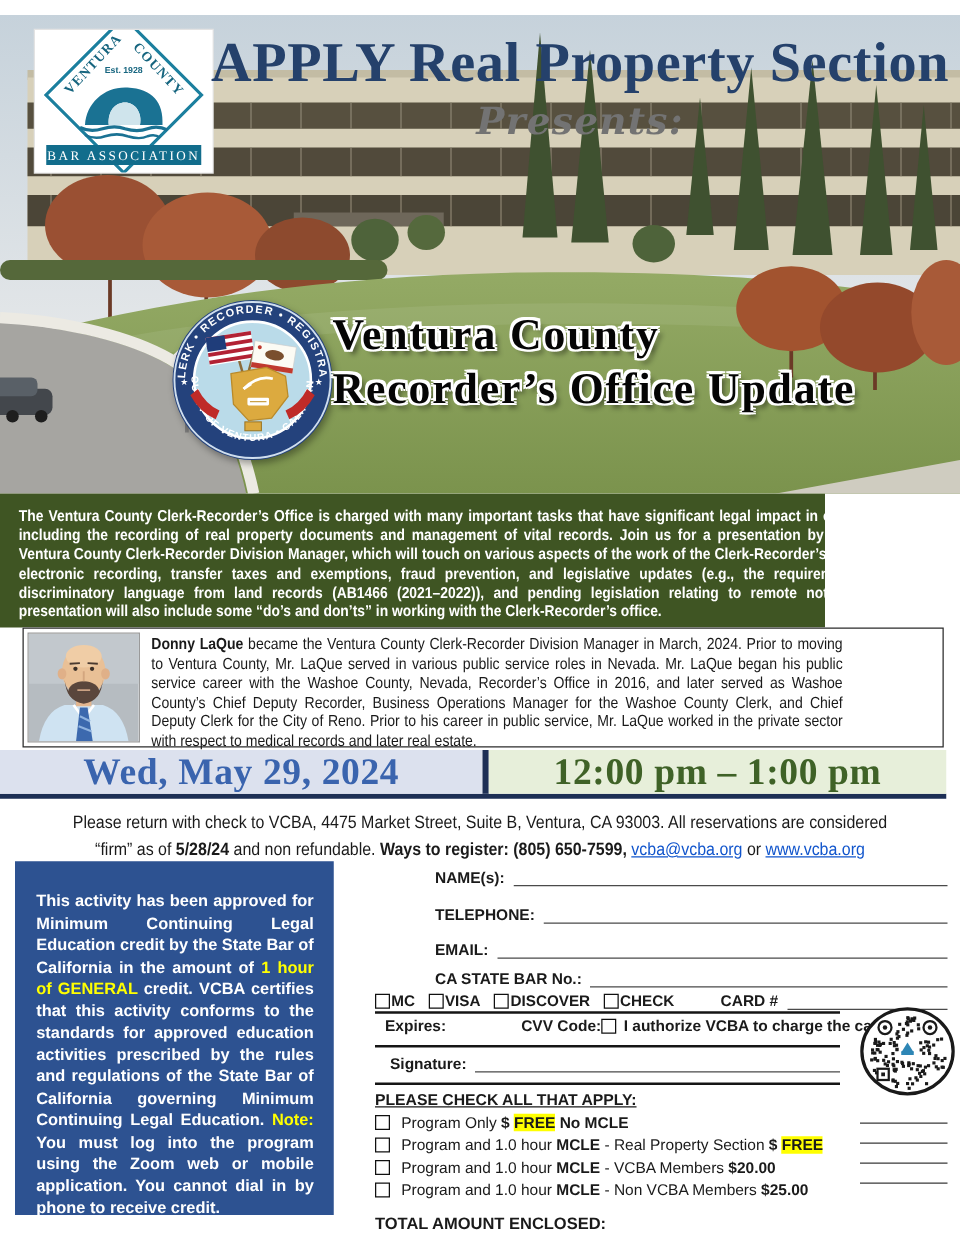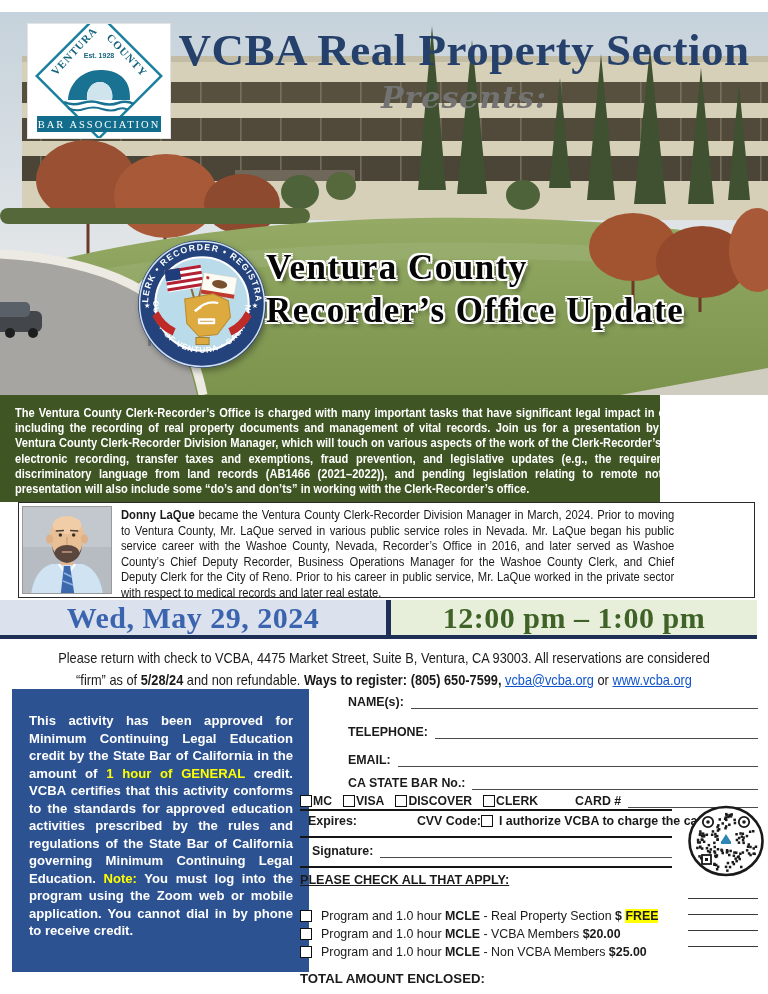--- a/index.html
+++ b/index.html
@@ -44,21 +44,21 @@
   .banner .time-cell{flex:1;background:#e7efda;color:#3f6227;display:flex;align-items:center;justify-content:center;}
   .banner .txt{font-family:"Liberation Serif",serif;font-weight:bold;font-size:30px;letter-spacing:.5px;}
 
   
   .return{position:absolute;top:647px;left:0;width:768px;text-align:center;font-size:14.2px;
           line-height:22px;transform:scaleX(.9);transform-origin:50% 0;}
   .return .ln{white-space:nowrap;}
 
   
   .bottom{position:absolute;top:685px;left:0;width:768px;height:309px;}
-  .mcle{position:absolute;left:12px;top:4px;width:297px;height:283px;background:#2d5291;
+  .mcle{position:absolute;left:12px;top:4px;width:255px;height:283px;background:#2d5291;
         box-sizing:border-box;padding:23px 16px 0 17px;}
   .mcle-inner{color:#ffffff;font-weight:bold;font-size:13.1px;line-height:17.5px;text-align:justify;}
   .y{color:#ffff00;}
   .b{font-weight:bold;}
   .hl{background:#ffff00;}
   .lnk{color:#1155cc;text-decoration:underline;cursor:pointer;}
 
   .form-row{position:absolute;left:300px;width:458px;display:flex;align-items:flex-end;}
   .lbl{font-weight:bold;font-size:12.4px;white-space:nowrap;margin-left:48px;}
   .line{flex:1;border-bottom:1.2px solid #4a4a4a;height:15px;margin-left:7px;}
@@ -162,21 +162,21 @@
         <path d="M40,76 C41,58 56,45 74,46 C94,47 103,58 102,76 L84,76 C86,66 80,58 72,58 C64,58 58,65 59,76 Z" fill="#1a7293"></path>
         <path d="M59,76 C58,65 64,58 72,58 C80,58 86,66 84,76 Z" fill="#cfe4ec"></path>
         <path d="M36,78 q8,4 18,1 q10,-3 18,0 q10,3 18,0 q8,-3 16,1" stroke="#1a7293" stroke-width="2.5" fill="none"></path>
         <path d="M40,84 q8,4 16,1 q10,-3 18,0 q10,3 16,0 q6,-2 10,1" stroke="#1a7293" stroke-width="2" fill="none"></path>
       </g>
       <rect x="9" y="92" width="124" height="16" fill="#126d8c"></rect>
       <text x="71" y="104" text-anchor="middle" font-size="10.5" fill="#ffffff" letter-spacing="2" font-family="Liberation Serif, serif">BAR ASSOCIATION</text>
     </svg>
   </div>
 
-  <div class="main-title">VCBA Real Property Section</div>
+  <div class="main-title">APPLY Real Property Section</div>
   <div class="presents">Presents:</div>
 
   <svg class="seal" viewBox="0 0 130 130">
     <defs>
       <path id="sealTop" d="M 12,65 A 53,53 0 0 1 118,65"></path>
       <path id="sealBot" d="M 17,65 A 48,48 0 0 0 113,65"></path>
     </defs>
     <circle cx="65" cy="65" r="63" fill="#24427c"></circle>
     <circle cx="65" cy="65" r="61.5" fill="none" stroke="#cfdeee" stroke-width="1.5"></circle>
     <circle cx="65" cy="65" r="46" fill="#badbe9" stroke="#ffffff" stroke-width="2"></circle>
@@ -301,21 +301,21 @@
       <span class="opt">
           <span class="cb"></span>
           <span>VISA</span>
         </span>
       <span class="opt">
           <span class="cb"></span>
           <span>DISCOVER</span>
         </span>
       <span class="opt">
           <span class="cb"></span>
-          <span>CLERK</span>
+          <span>CHECK</span>
         </span>
       <span class="lbl" style="margin-left:26px;">CARD #</span>
       <span class="line"></span>
     </div>
 
     <div class="thick" style="top:124px;"></div>
 
     <div class="form-row" style="top:129px;width:372px;">
       <span class="lbl" style="margin-left:8px;">Expires:</span>
       <span class="lbl" style="margin-left:60px;">CVV Code:</span>
@@ -329,20 +329,24 @@
 
     <div class="form-row" style="top:157px;width:372px;">
       <span class="lbl" style="margin-left:12px;">Signature:</span>
       <span class="line"></span>
     </div>
 
     <div class="thick" style="top:181px;"></div>
 
     <div class="check-header" style="top:188px;">PLEASE CHECK ALL THAT APPLY:</div>
 
+    <div class="opt-row" style="top:206px;">
+      <span class="cb"></span>
+      <span><span>Program Only </span><span class="b">$ </span><span class="b hl">FREE</span><span> </span><span class="b">No MCLE</span></span>
+    </div>
     <div class="opt-row" style="top:224px;">
       <span class="cb"></span>
       <span><span>Program and 1.0 hour </span><span class="b">MCLE</span><span> - Real Property Section </span><span class="b">$ </span><span class="b hl">FREE</span></span>
     </div>
     <div class="opt-row" style="top:242px;">
       <span class="cb"></span>
       <span><span>Program and 1.0 hour </span><span class="b">MCLE</span><span> - VCBA Members </span><span class="b">$20.00</span></span>
     </div>
     <div class="opt-row" style="top:260px;">
       <span class="cb"></span>

